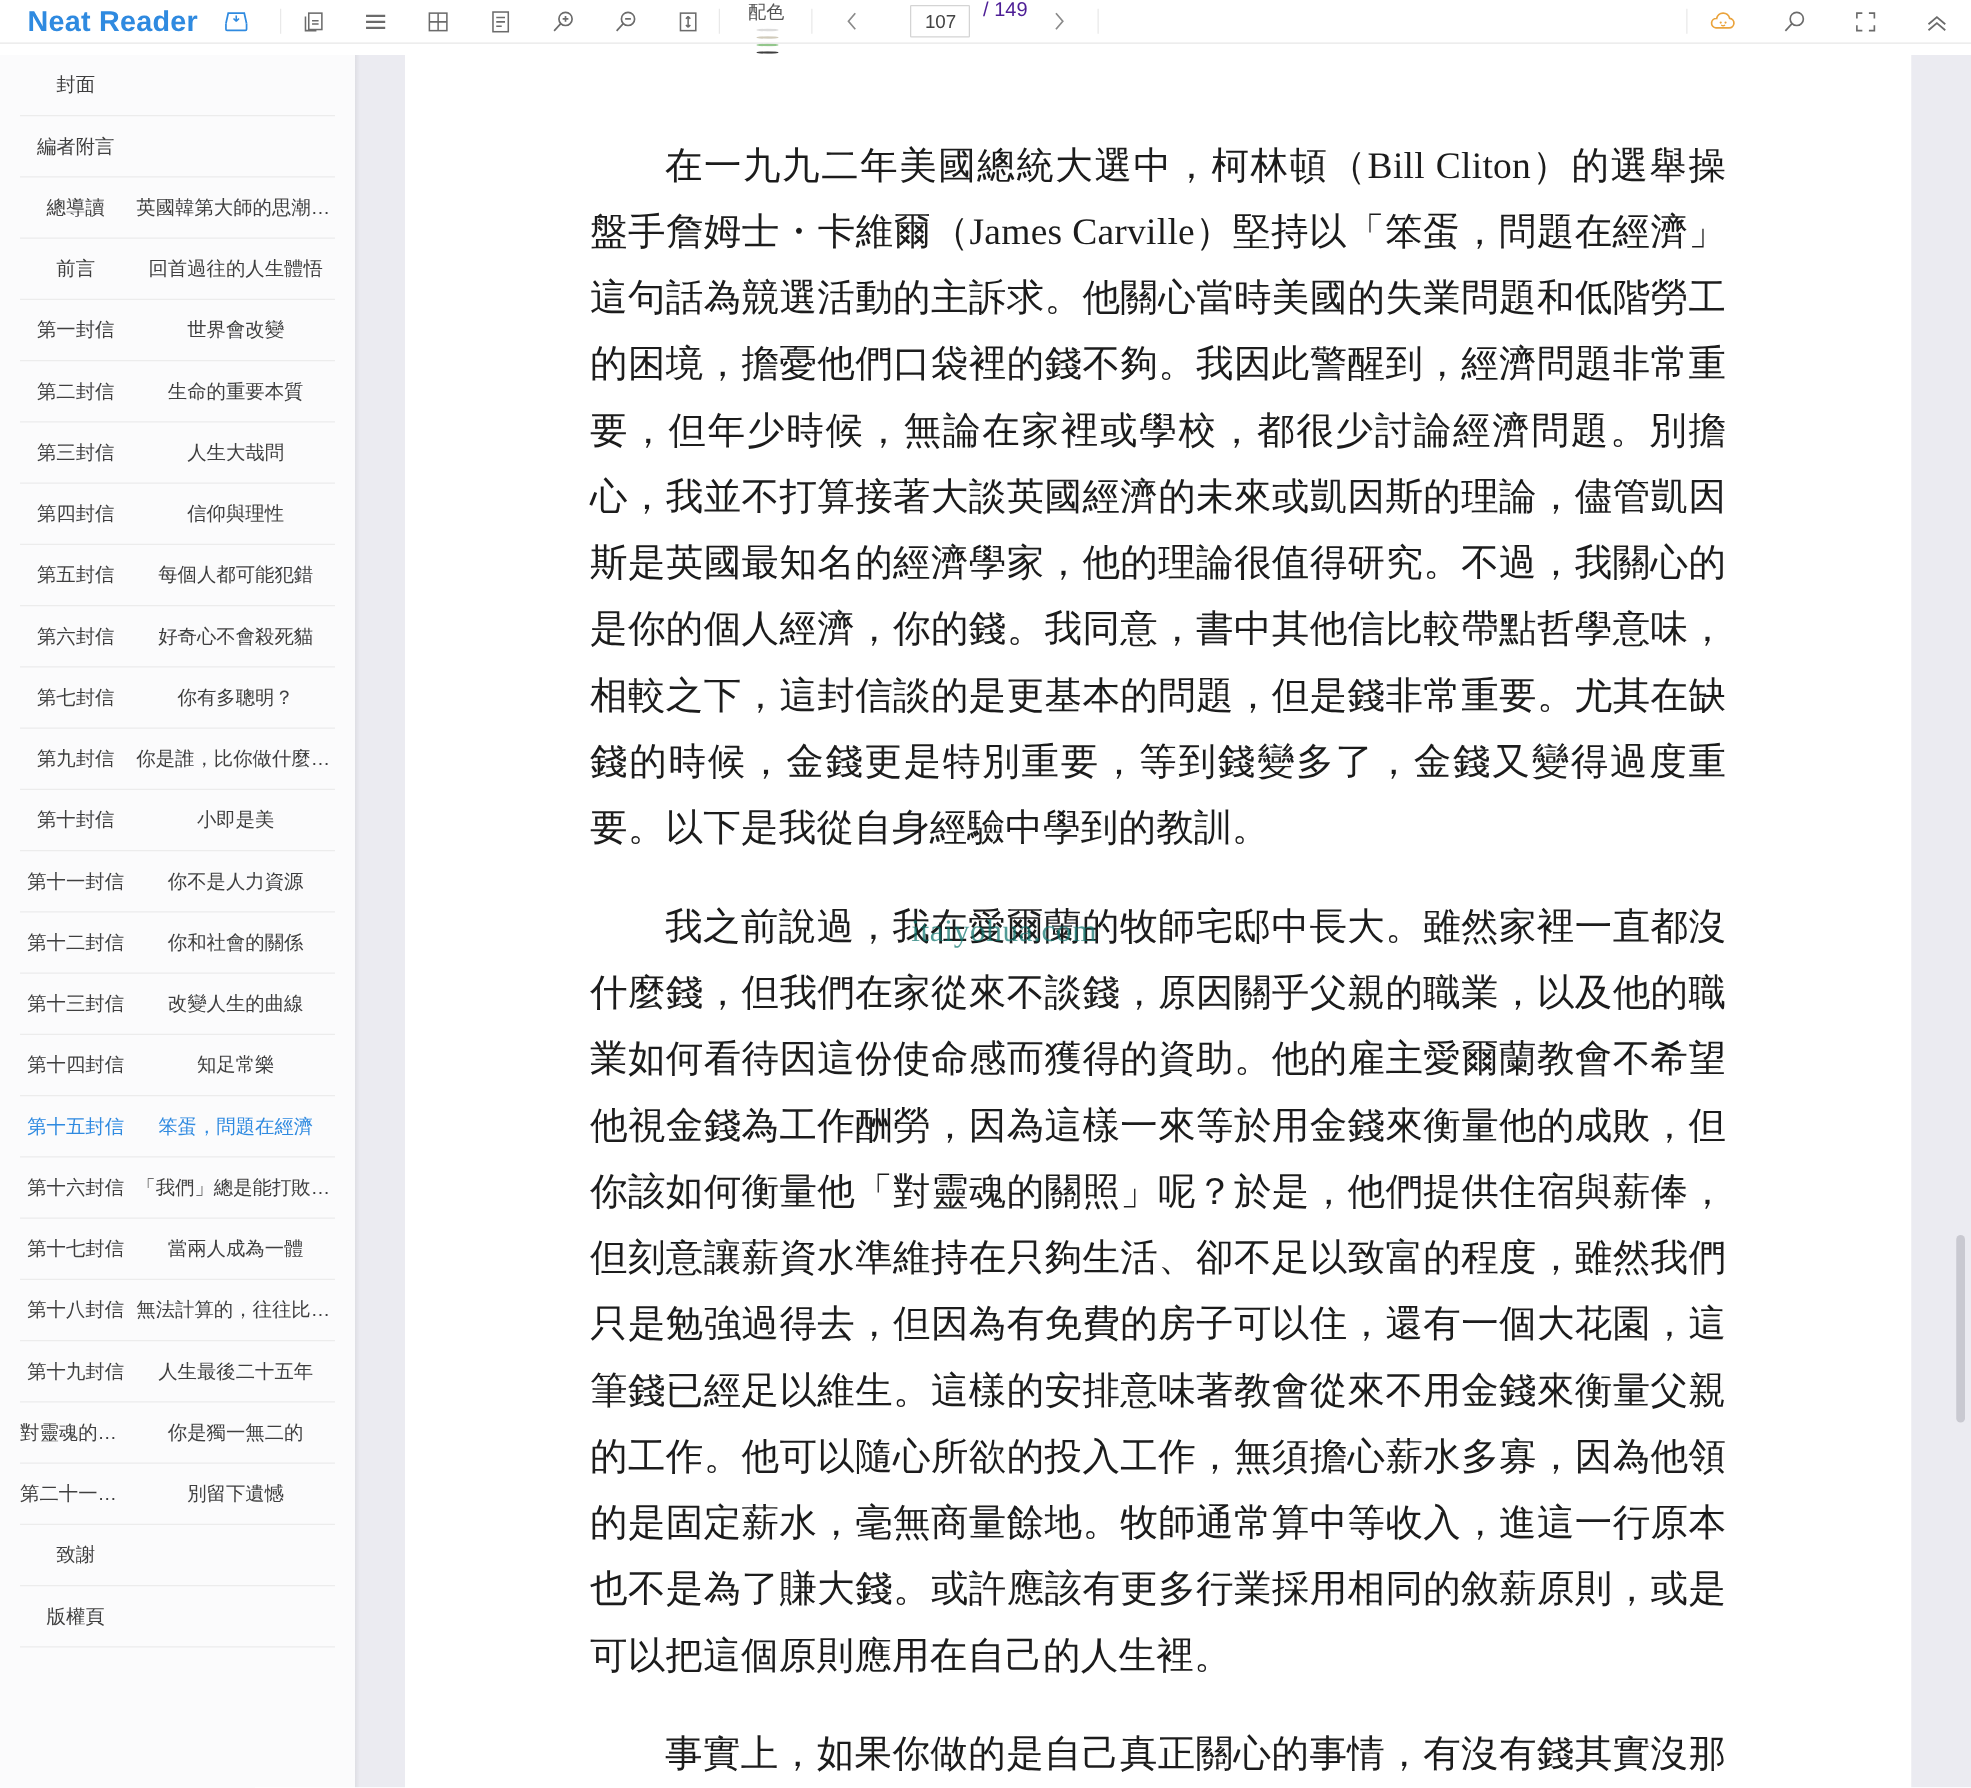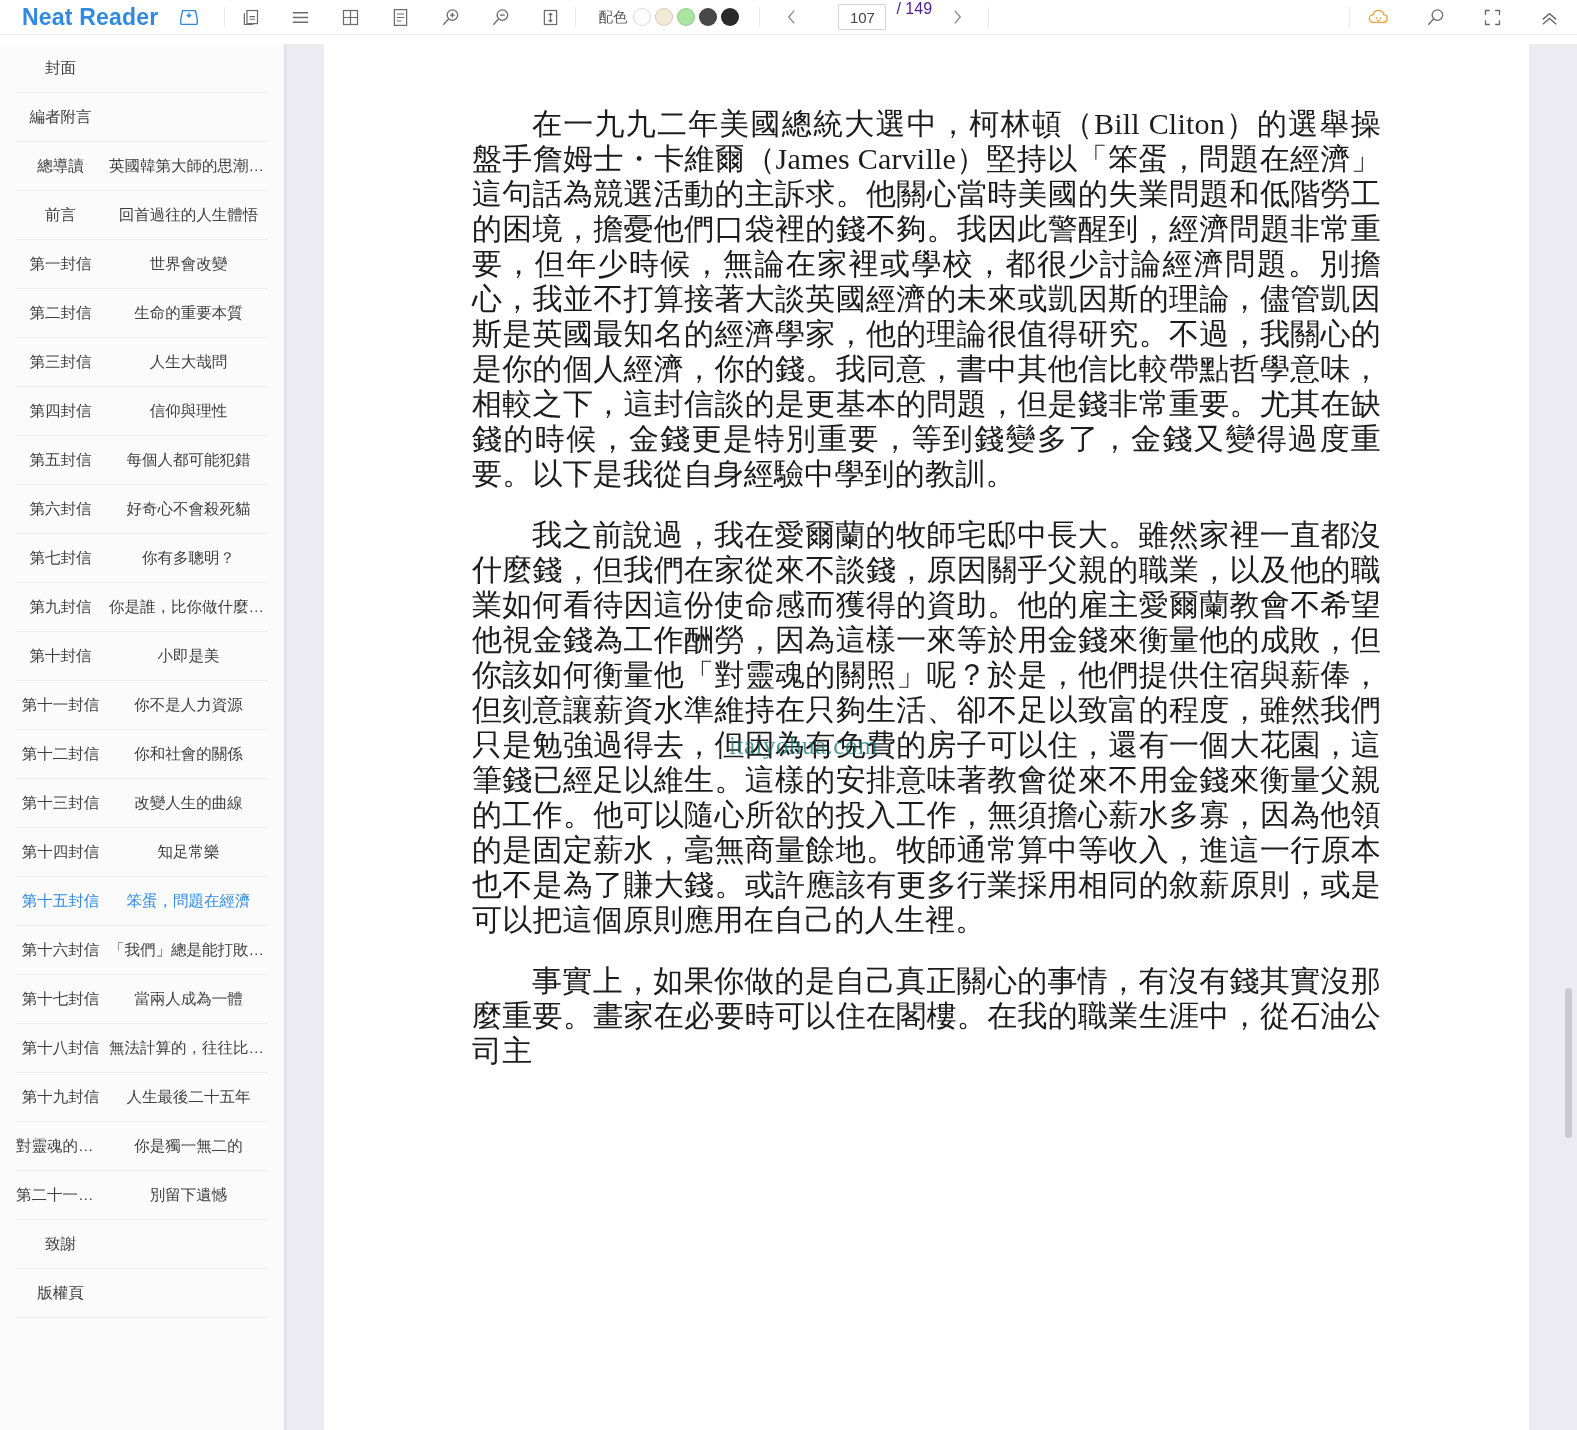--- a/index.html
+++ b/index.html
@@ -65,20 +65,21 @@
   }
   .icon-btn svg { display: block; }
   .icon-btn.wide { width: 56px; }
 
   .palette {
     display: flex;
     align-items: center;
     gap: 4px;
     padding: 0 20px 0 22px;
     height: 100%;
+    flex-direction: column;
   }
   .palette-label {
     font-size: 14.5px;
     color: #555;
     margin-right: 2px;
     white-space: nowrap;
   }
   .sw {
     width: 18px; height: 18px;
     border-radius: 50%;
@@ -186,21 +187,21 @@
     height: 1386px;
     background: #ffffff;
     overflow: hidden;
   }
   .page-body {
     padding: 62px 148px 0 148px;
   }
   .para {
     font-family: "Liberation Serif", "DejaVu Serif", serif;
     font-size: 30px;
-    line-height: 35px;
+    line-height: 53px;
     color: #1c1c1c;
     text-indent: 2em;
     text-align: justify;
     margin: 0 0 26px 0;
     letter-spacing: .2px;
   }
   .para.p2 { margin-top: 18px; }
 
   .watermark {
     position: absolute;

